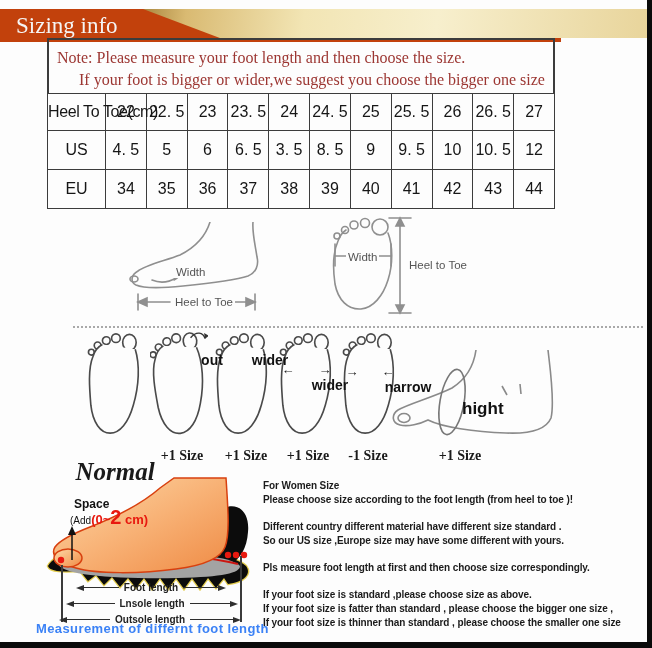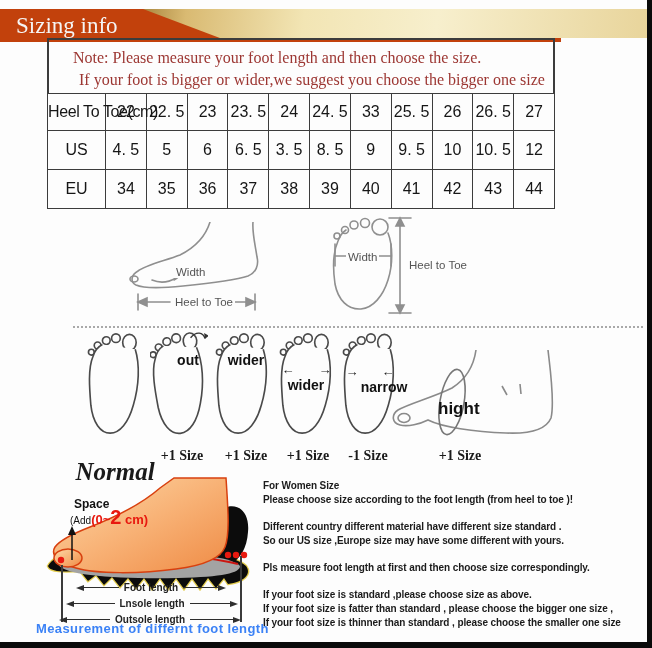--- a/index.html
+++ b/index.html
@@ -22,42 +22,42 @@
     color:#f5f5f5; font-family:"Liberation Serif", serif; font-size:23px;
   }
 
   
   .sheet { position:absolute; left:47px; top:38px; width:508px; }
   .note {
     border:2px solid #3c3c3c; border-bottom:none; height:55px;
     font-family:"Liberation Serif", serif; font-size:16px; color:#9c3632;
     padding-top:7px; box-sizing:border-box;
   }
-  .note-line { line-height:22px; padding-left:24px; white-space:nowrap; }
+  .note-line { line-height:22px; padding-left:8px; white-space:nowrap; }
   .note-line.indent { padding-left:30px; }
   table.size-table { border-collapse:collapse; width:508px; table-layout:fixed; }
   table.size-table td { border:1.5px solid #3c3c3c; text-align:center; color:#161616; font-size:16px; padding:0; }
   table.size-table col.c0 { width:58px; }
   table.size-table tr.r0 td { height:36px; }
   table.size-table tr.r1 td, table.size-table tr.r2 td { height:38px; }
   td.lbl-sm { font-size:8.5px; letter-spacing:-0.4px; white-space:nowrap; }
   td.lbl-lg { font-size:22px; }
 
   
   .diagram { stroke:#8f8f8f; fill:none; stroke-width:1.6; stroke-linecap:round; }
   .dlabel {
     position:absolute; font-size:11.5px; color:#555; white-space:nowrap;
     background:#fdfdfd; padding:0 2px; line-height:12px;
   }
   .dotted { position:absolute; left:73px; top:326px; width:570px; border-top:2px dotted #a9a9a9; }
 
   
   .footshape { position:absolute; top:330px; width:58px; height:108px; stroke:#4a4a4a; fill:#fdfdfd; stroke-width:1.7; }
   .cspan { position:absolute; transform:translateX(-50%); white-space:nowrap; }
-  .shape-label { font-size:14px; font-weight:bold; color:#111; }
+  .shape-label { font-size:14px; font-weight:bold; color:#111;margin-left:24px; }
   .shape-label.big { font-size:17px; }
   .shape-arrow { font-size:13px; font-weight:bold; color:#222; }
   .size-label { top:448px; font-family:"Liberation Serif", serif; font-weight:bold; font-size:14px; color:#1a1a1a; }
   .size-label.script { font-style:italic; font-size:25px; font-weight:bold; top:438px;margin-top:20px; }
 
   
   .space-l1 { position:absolute; left:74px; top:498px; font-size:12px; font-weight:bold; color:#111; line-height:12px; }
   .space-l2 { position:absolute; left:70px; top:510px; line-height:14px; white-space:nowrap; }
   .space-l2 .blk { font-size:10px; font-weight:normal; color:#111; }
   .space-l2 .red { font-size:13px; font-weight:bold; color:#e8190f; }
@@ -111,21 +111,21 @@
         </colgroup>
       <tbody>
       <tr class="r0">
         <td class="lbl-sm">Heel To Toe(cm)</td>
         <td>22</td>
         <td>22. 5</td>
         <td>23</td>
         <td>23. 5</td>
         <td>24</td>
         <td>24. 5</td>
-        <td>33</td>
+        <td>25</td>
         <td>25. 5</td>
         <td>26</td>
         <td>26. 5</td>
         <td>27</td>
       </tr>
       <tr class="r1">
         <td class="lbl-lg">US</td>
         <td>4. 5</td>
         <td>5</td>
         <td>6</td>

